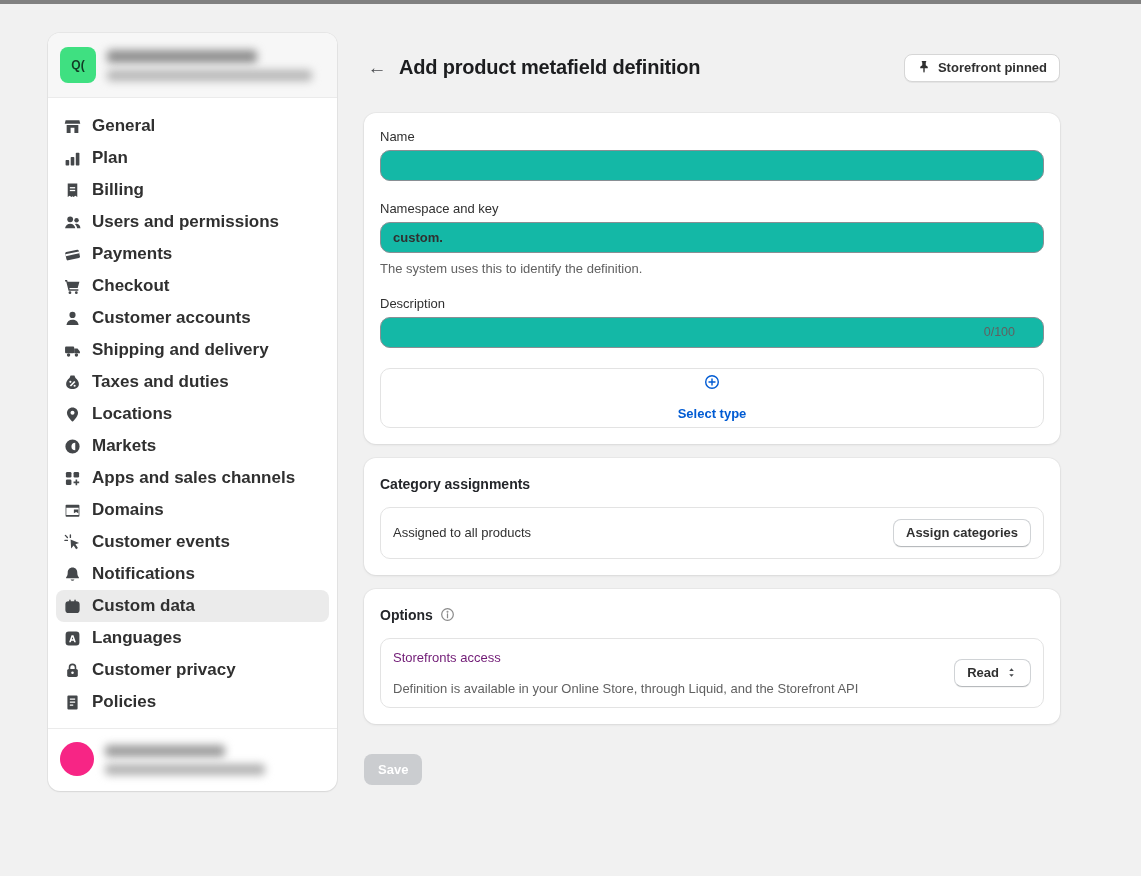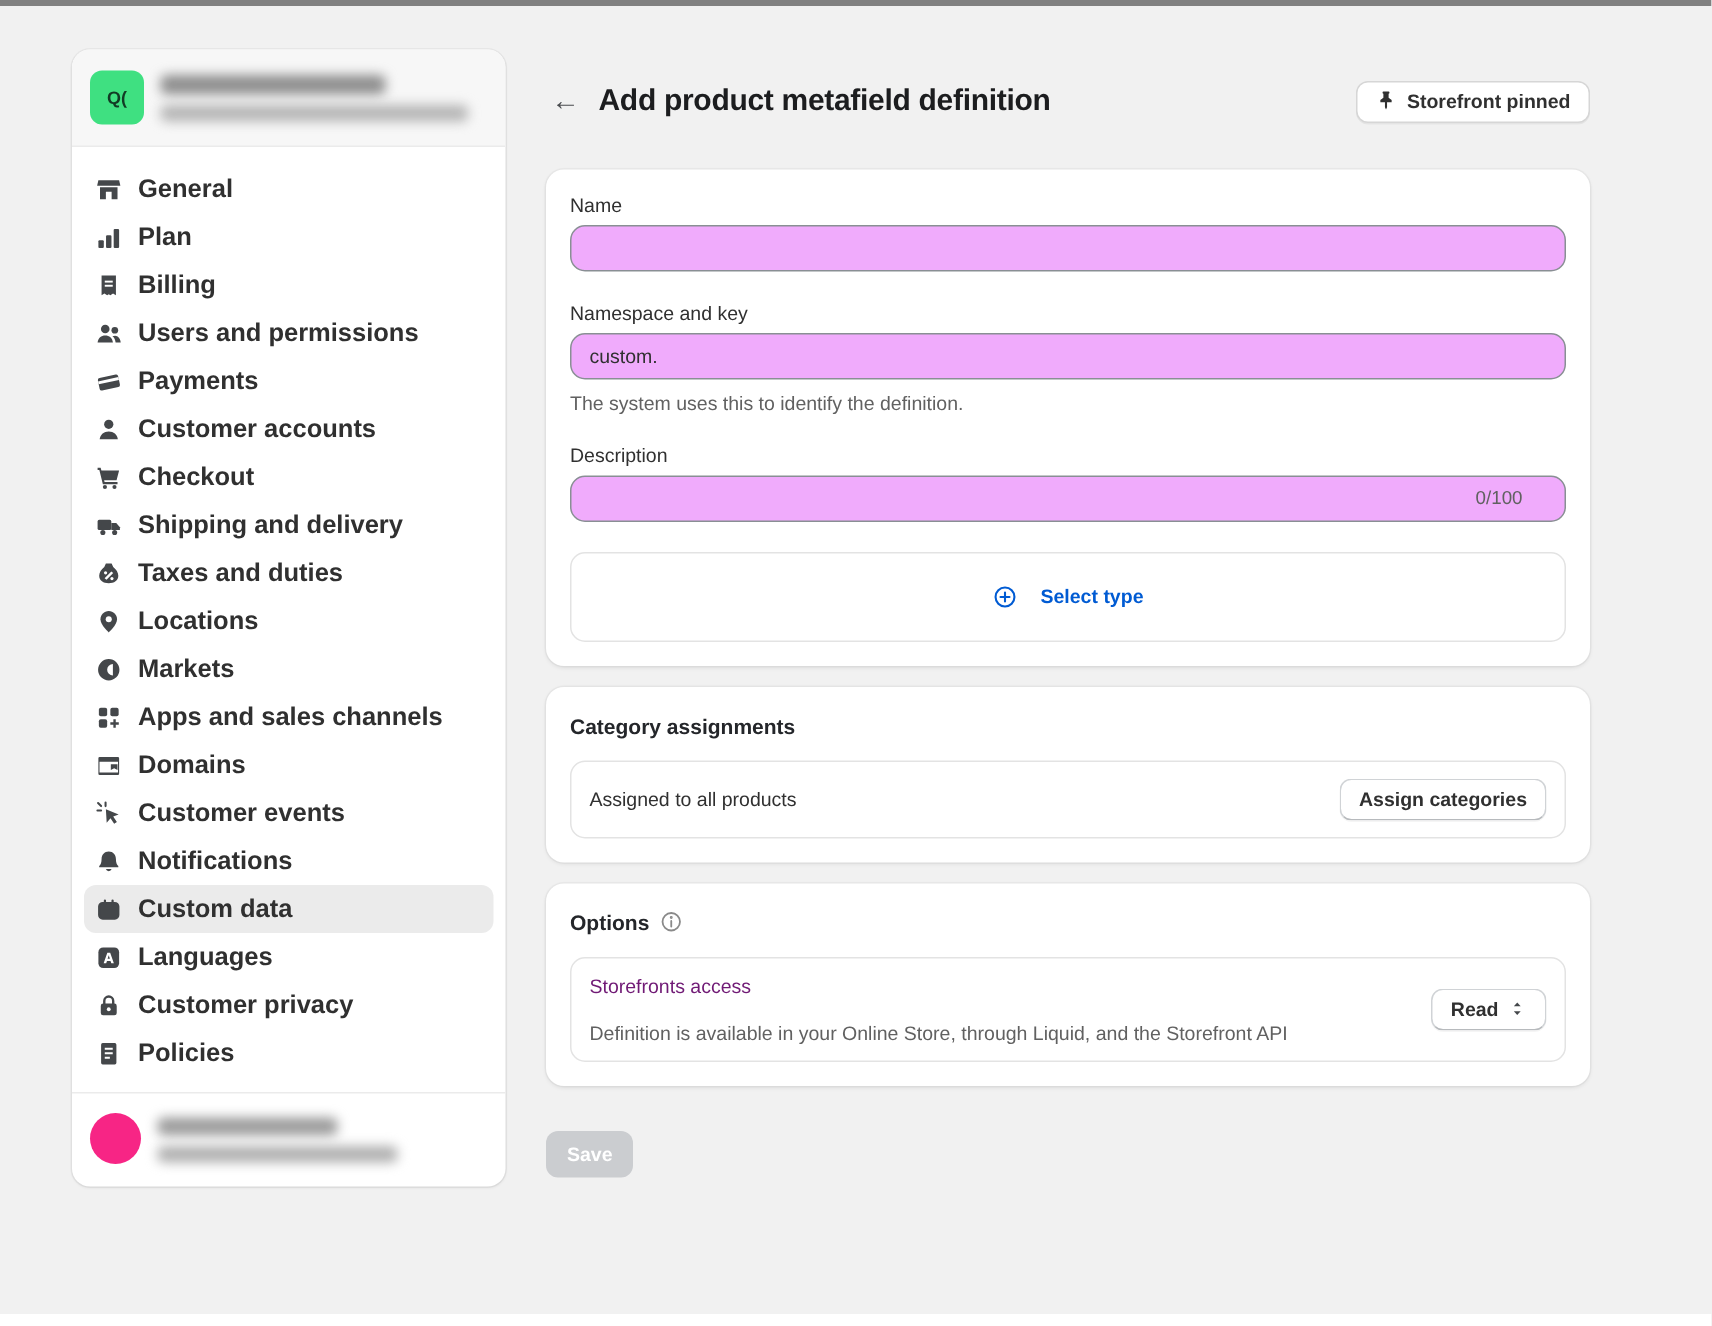--- a/index.html
+++ b/index.html
@@ -71,35 +71,35 @@
   .card {
     background:#fff; border-radius:12px; padding:16px; margin-bottom:14px;
     box-shadow:0 1px 3px rgba(0,0,0,.08), 0 0 0 1px rgba(0,0,0,.03);
   }
   .field-group { margin-bottom:20px; }
   .field-group:last-child { margin-bottom:0; }
   .field-label { display:block; margin-bottom:6px; color:#303030; }
   .input-wrap { position:relative; }
   .text-input {
     width:100%; height:31px; border:1px solid #898f94; border-radius:10px;
-    padding:0 12px; font-size:13px; color:#303030; background:#f0abfc; font-family:inherit;
+    padding:0 12px; font-size:13px; color:#303030; background:#14b8a6; font-family:inherit;font-weight:bold;
   }
   .counter {
     position:absolute; right:29px; top:50%; transform:translateY(-50%);
     color:#616161; font-size:12.5px; pointer-events:none;
   }
   .help-text { margin-top:8px; color:#616161; }
 
   .select-type-box {
     border:1px solid #e3e3e3; border-radius:10px; height:60px; margin-top:18px;
     display:flex; align-items:center; justify-content:center;
   }
   .select-type-link {
     display:flex; align-items:center; gap:16px; border:none; background:transparent;
-    color:#005bd3; font-size:13px; font-weight:600; cursor:pointer; font-family:inherit;
+    color:#005bd3; font-size:13px; font-weight:600; cursor:pointer; font-family:inherit;flex-direction:column;
   }
   .select-type-link svg { width:16px; height:16px; }
 
   .section-heading {
     display:flex; align-items:center; gap:7px;
     font-size:14px; font-weight:700; color:#24262a; margin:2px 0 15px;
   }
   .info-icon { display:flex; cursor:pointer; }
   .info-icon svg { width:15px; height:15px; }
 
@@ -198,36 +198,36 @@
                 <rect x="1.5" y="6.4" width="13" height="1.8" fill="#fff"></rect>
               </g>
             </svg>
           </span>
         <span>Payments</span>
       </div>
 
       <div class="nav-item">
         <span class="ic">
             <svg viewBox="0 0 16 16">
-              <circle cx="8" cy="4.6" r="2.9"></circle>
-              <path d="M2.3 14c.4-3.1 2.7-4.9 5.7-4.9s5.3 1.8 5.7 4.9z"></path>
-            </svg>
-          </span>
-        <span>Customer accounts</span>
-      </div>
-
-      <div class="nav-item">
-        <span class="ic">
-            <svg viewBox="0 0 16 16">
               <path d="M1 1.8h1.9l.5 1.7h11.1l-1.6 6H5.1l.3 1.1h8.1V12H4.3L2.1 3.2H1z"></path>
               <circle cx="5.6" cy="13.8" r="1.3"></circle>
               <circle cx="11.6" cy="13.8" r="1.3"></circle>
             </svg>
           </span>
         <span>Checkout</span>
+      </div>
+
+      <div class="nav-item">
+        <span class="ic">
+            <svg viewBox="0 0 16 16">
+              <circle cx="8" cy="4.6" r="2.9"></circle>
+              <path d="M2.3 14c.4-3.1 2.7-4.9 5.7-4.9s5.3 1.8 5.7 4.9z"></path>
+            </svg>
+          </span>
+        <span>Customer accounts</span>
       </div>
 
       <div class="nav-item">
         <span class="ic">
             <svg viewBox="0 0 16 16">
               <rect x="1" y="4.3" width="8.6" height="6.4" rx="1"></rect>
               <path d="M9.6 6.2h3.1L15 8.9v1.8H9.6z"></path>
               <circle cx="4.3" cy="12.2" r="1.6"></circle>
               <circle cx="11.7" cy="12.2" r="1.6"></circle>
             </svg>

